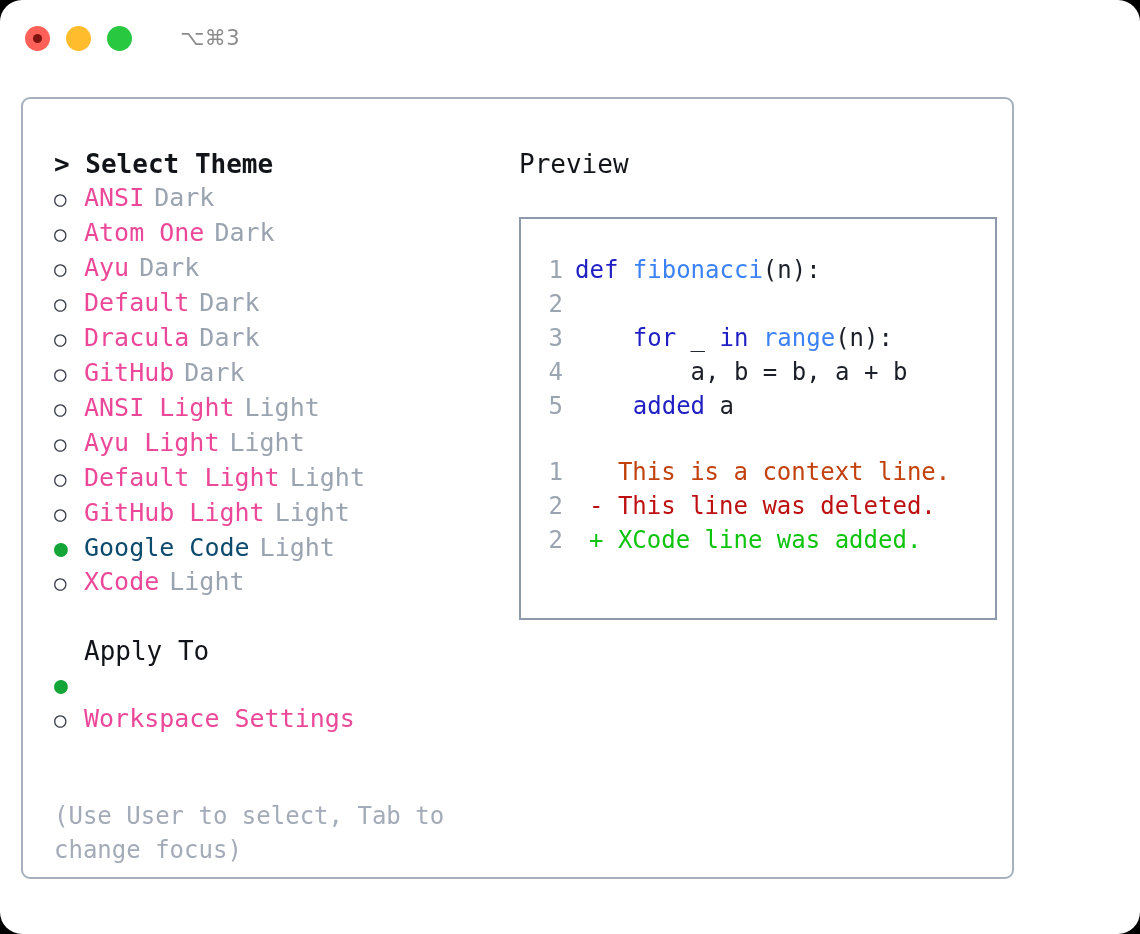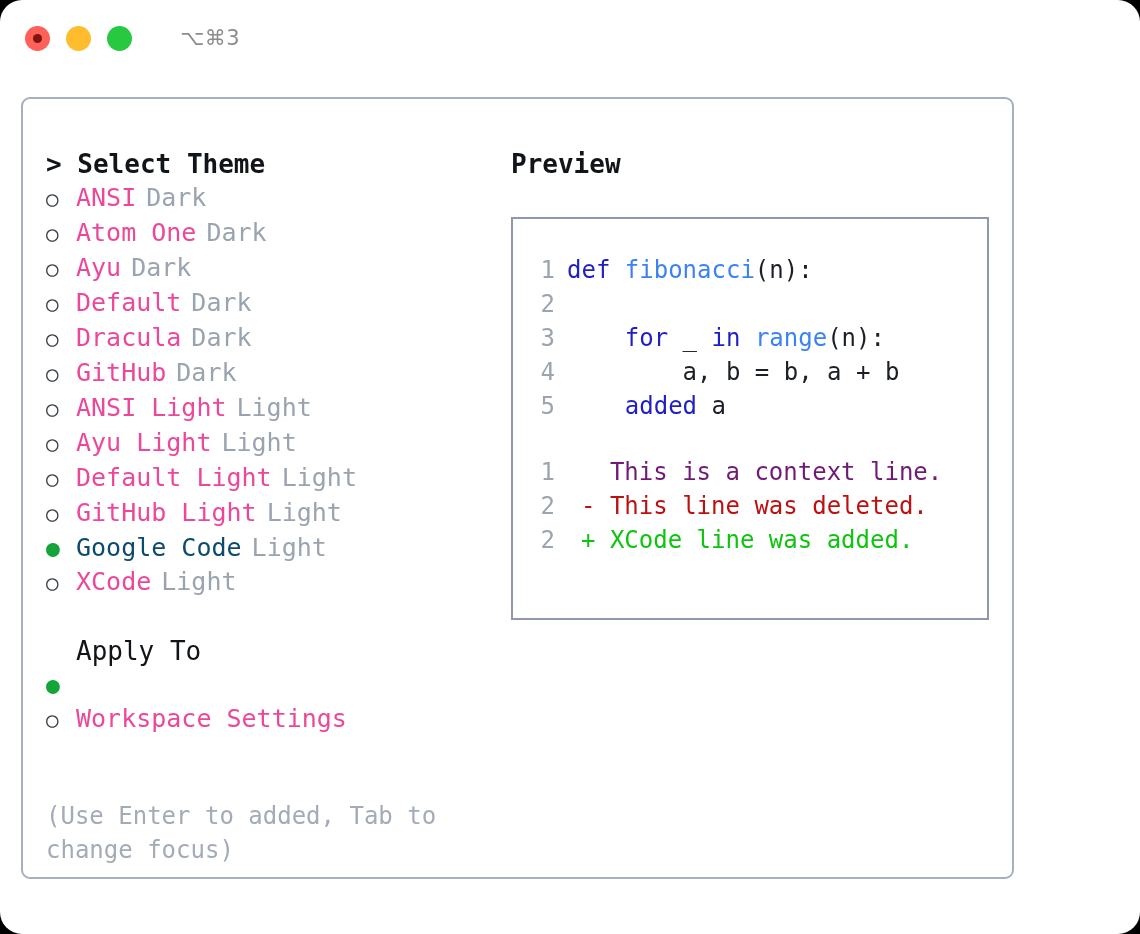--- a/index.html
+++ b/index.html
@@ -79,21 +79,21 @@
     width: 993px;
     height: 782px;
     border: 2px solid #a7b0bd;
     border-radius: 9px;
     box-sizing: border-box;
     background: #ffffff;
   }
 
   #panel-body {
     position: absolute;
-    left: 8px; top: 0;
+    left: 16px; top: 0;
     width: 100%;
     height: 100%;
     display: flex;
   }
 
   
   #theme-column {
     width: 465px;
     padding: 48px 0 0 15px;
     box-sizing: border-box;
@@ -154,21 +154,21 @@
   #preview-column {
     flex: 1;
     padding: 48px 0 0 0;
     box-sizing: border-box;
     position: relative;
   }
   #preview-title {
     font-size: 26px;
     line-height: 34px;
     color: #111418;
-    font-weight: bold;
+    font-weight: normal;
     margin-left: 15px;
     font-family: "DejaVu Sans Mono", "Liberation Mono", monospace;
   }
   #preview-box {
     margin: 36px 0 0 15px;
     width: 478px;
     height: 403px;
     border: 2px solid #8e9aab;
     box-sizing: border-box;
     background: #ffffff;
@@ -192,21 +192,21 @@
   }
   .code-text { color: #1b1f27; }
 
   .tok-kw   { color: #1f1fc4; }
   .tok-fn   { color: #3b82f6; }
   .tok-num  { color: #0f7c7b; }
   .tok-plain{ color: #1b1f27; }
 
   .code-gap { height: 32px; }
 
-  .diff-ctx  { color: #701a75; }
+  .diff-ctx  { color: #c2410c; }
   .diff-del  { color: #bd1111; }
   .diff-add  { color: #0ec40e; }
 </style>
 </head>
 <body>
 
 <div id="app-window">
 
   <div id="title-bar">
     <div class="traffic-lights">
@@ -241,21 +241,21 @@
 
         <div class="spacer-block"></div>
 
         <div class="section-header plain">Apply To</div>
 
         <ul class="option-list" id="apply-options">
             <li class="option-row is-selected"><span class="opt-bullet selected">●</span></li>
             <li class="option-row"><span class="opt-bullet">○</span><span class="opt-label">Workspace Settings</span></li>
           </ul>
 
-        <div id="help-text">(Use Enter to added, Tab to change focus)</div>
+        <div id="help-text">(Use User to select, Tab to change focus)</div>
       </div>
 
       <div id="preview-column">
         <div id="preview-title">Preview</div>
 
         <div id="preview-box">
           <div id="code-block">
               <div class="code-line"><span class="gutter">1</span><span class="code-text"><span class="tok-kw">def </span><span class="tok-fn">fibonacci</span><span class="tok-plain">(n):</span></span></div>
               <div class="code-line"><span class="gutter">2</span></div>
               <div class="code-line"><span class="gutter">3</span><span class="code-text"><span class="tok-plain">    </span><span class="tok-kw">for</span><span class="tok-plain"> _ </span><span class="tok-kw">in</span><span class="tok-plain"> </span><span class="tok-fn">range</span><span class="tok-plain">(n):</span></span></div>

